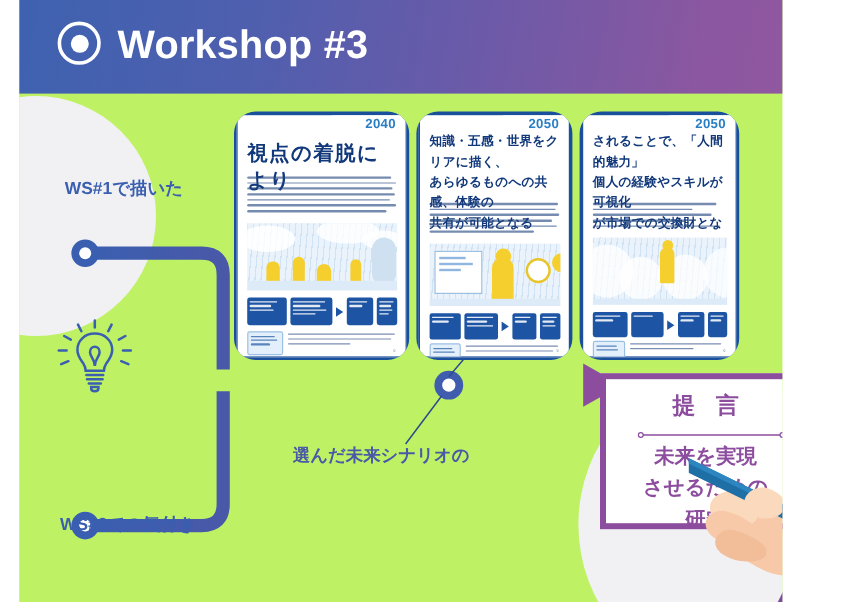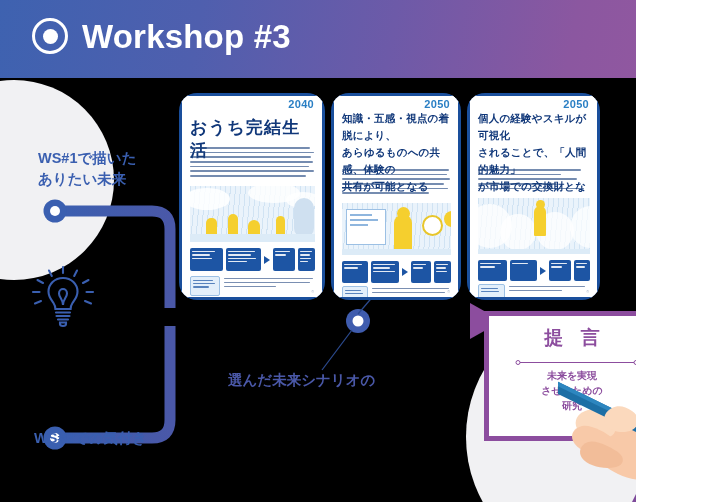--- a/index.html
+++ b/index.html
@@ -1,20 +1,20 @@
 <!DOCTYPE html>
 <html><head>
 <meta charset="utf-8">
 <style>
   html,body{margin:0;padding:0;}
   body{
     width:710px;height:502px;overflow:hidden;background:#ffffff;
     font-family:"Liberation Sans","DejaVu Sans",sans-serif;
   }
-  .slide{position:relative;width:636px;height:502px;background:#000000;overflow:hidden;}
+  .slide{position:relative;width:636px;height:502px;background:#bef264;overflow:hidden;margin-left:16px;}
 
   
   .header{
     position:absolute;left:0;top:0;width:710px;height:78px;
     background:linear-gradient(100deg,#3e62b0 0%,#4f5fae 28%,#6d5aa8 55%,#8b57a0 80%,#9558a0 100%);
   }
   .hdr-left{position:absolute;left:32px;top:18px;display:flex;align-items:center;gap:14px;}
   .logo-icon{width:36px;height:36px;border-radius:50%;border:3px solid #fff;box-sizing:border-box;
     display:flex;align-items:center;justify-content:center;flex:0 0 auto;}
   .logo-icon i{display:block;width:15px;height:15px;border-radius:50%;background:#fff;}
@@ -76,21 +76,21 @@
   .lbody .bl{height:1.3px;background:#21457f;opacity:.6;margin-bottom:2.6px;border-radius:1px;}
   .credit{position:absolute;right:8px;font-size:3.2px;color:#6f86a8;letter-spacing:.2px;}
 
   
   .prop{position:absolute;left:484px;top:311px;width:176px;height:130px;
     border:5px solid #8c4d9e;background:#fff;box-sizing:border-box;}
   .prop-title{position:absolute;left:0;right:0;top:9px;text-align:center;color:#8c4d9e;
     font-size:19px;font-weight:bold;letter-spacing:6px;text-indent:6px;}
   .prop-div{position:absolute;left:26px;right:26px;top:44px;height:5px;}
   .prop-body{position:absolute;left:6px;right:6px;top:52px;text-align:center;color:#8c4d9e;
-    font-size:10px;font-weight:bold;line-height:1.52;}
+    font-size:17px;font-weight:bold;line-height:1.52;}
   .hand{position:absolute;left:558px;top:368px;width:152px;height:134px;}
 </style>
 </head>
 <body>
 
 <div class="slide">
 
   <div class="blob-tl"></div>
   <div class="blob-br"></div>
 
@@ -129,21 +129,20 @@
     <circle cx="55" cy="360" r="5" fill="#ffffff"></circle>
     <circle cx="358" cy="243" r="12" fill="#3f5cae"></circle>
     <circle cx="358" cy="243" r="5.5" fill="#ffffff"></circle>
 
     <line x1="358" y1="236" x2="392" y2="196" stroke="#2b4a8e" stroke-width="1.2"></line>
     <line x1="352" y1="252" x2="322" y2="292" stroke="#2b4a8e" stroke-width="1.2"></line>
   </svg>
 
   <div class="lbl lbl-ws1">
     <div>WS#1で描いた</div>
-    <div>ありたい未来</div>
   </div>
   <div class="lbl lbl-ws2">WS#2での気付き</div>
   <div class="lbl-mid">
     <div>選んだ未来シナリオの</div>
   </div>
 
   <svg class="bulb" viewBox="0 0 74 74">
     <g fill="none" stroke="#3a5fb0" stroke-width="2.1" stroke-linecap="round">
       <path d="M37,20 C28.5,20 22.5,26 22.5,33.5 C22.5,39 25.5,42 27.5,45 C29,47.2 29.3,49 29.4,51 L44.6,51 C44.7,49 45,47.2 46.5,45 C48.5,42 51.5,39 51.5,33.5 C51.5,26 45.5,20 37,20 Z"></path>
       <path d="M30,54.5 L44,54.5 M30.5,58 L43.5,58 M32,61.5 L42,61.5"></path>
@@ -160,21 +159,21 @@
       <path d="M65,45.5 L59,43"></path>
     </g>
   </svg>
 
   <div class="card c1" style="left:179px;top:93px;width:146px;height:207px;">
     <div class="inner">
       <div class="card-num">08</div>
       <div class="year-notch">
         <span>2040</span>
       </div>
-      <div class="card-title">おうち完結生活</div>
+      <div class="card-title">視点の着脱により</div>
 
       <div class="txtlines" style="top:51px;">
         <div class="tl" style="width:96%"></div>
           <div class="tl" style="width:99%"></div>
         <div class="tl" style="width:97%"></div>
           <div class="tl" style="width:98%"></div>
         <div class="tl" style="width:95%"></div>
           <div class="tl" style="width:99%"></div>
         <div class="tl" style="width:93%"></div>
       </div>
@@ -234,21 +233,21 @@
     </div>
   </div>
 
   <div class="card c2" style="left:331px;top:93px;width:130px;height:207px;">
     <div class="inner">
       <div class="card-num">12</div>
       <div class="year-notch" style="width:52px;">
         <span>2050</span>
       </div>
       <div class="card-title">
-        <div>知識・五感・視点の着脱により、</div>
+        <div>知識・五感・世界をクリアに描く、</div>
         <div>あらゆるものへの共感、体験の</div>
         <div>共有が可能となる</div>
       </div>
 
       <div class="txtlines" style="top:73px;">
         <div class="tl" style="width:98%"></div>
           <div class="tl" style="width:96%"></div>
         <div class="tl" style="width:99%"></div>
           <div class="tl" style="width:94%"></div>
         <div class="tl" style="width:97%"></div>
@@ -308,22 +307,22 @@
     </div>
   </div>
 
   <div class="card c3" style="left:467px;top:93px;width:133px;height:207px;">
     <div class="inner">
       <div class="card-num">14</div>
       <div class="year-notch" style="width:52px;">
         <span>2050</span>
       </div>
       <div class="card-title">
+        <div>されることで、「人間的魅力」</div>
         <div>個人の経験やスキルが可視化</div>
-        <div>されることで、「人間的魅力」</div>
         <div>が市場での交換財となる</div>
       </div>
 
       <div class="txtlines" style="top:73px;">
         <div class="tl" style="width:92%"></div>
           <div class="tl" style="width:74%"></div>
         <div class="tl" style="width:88%"></div>
           <div class="tl" style="width:70%"></div>
         <div class="tl" style="width:95%"></div>
       </div>

